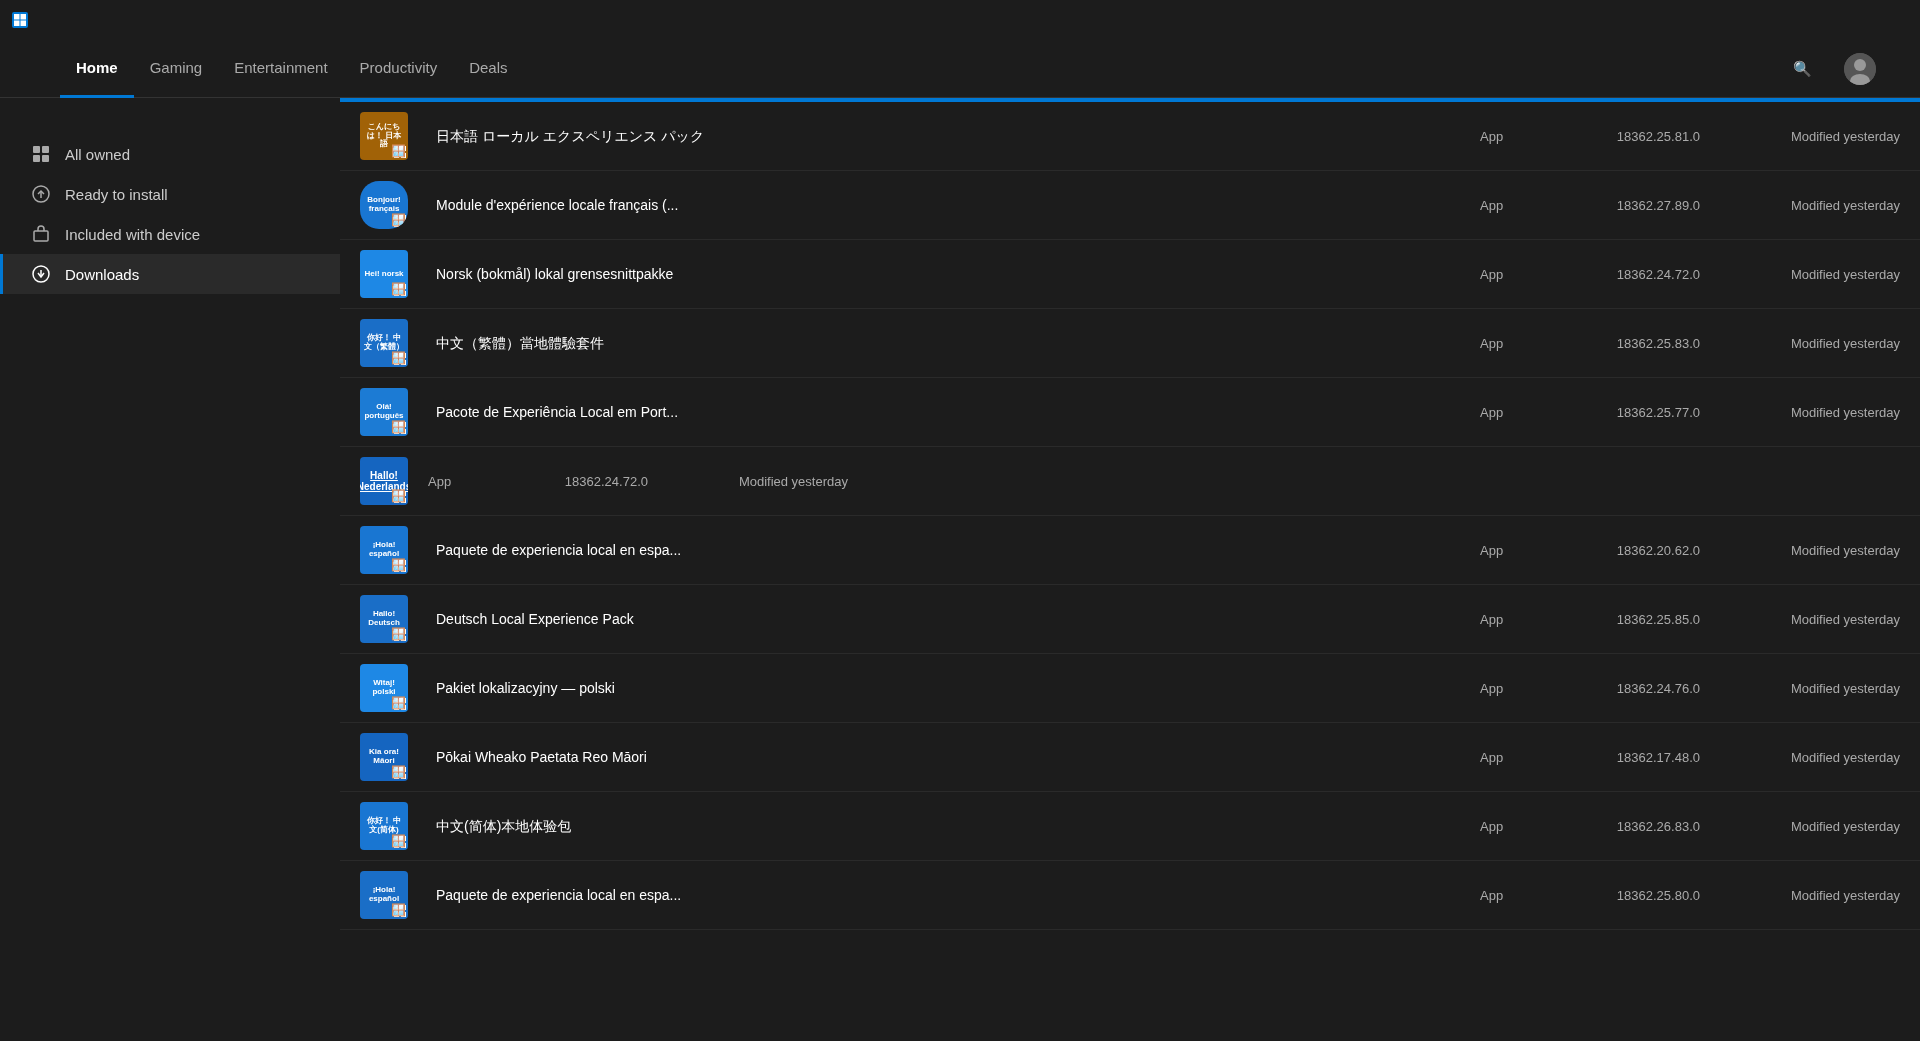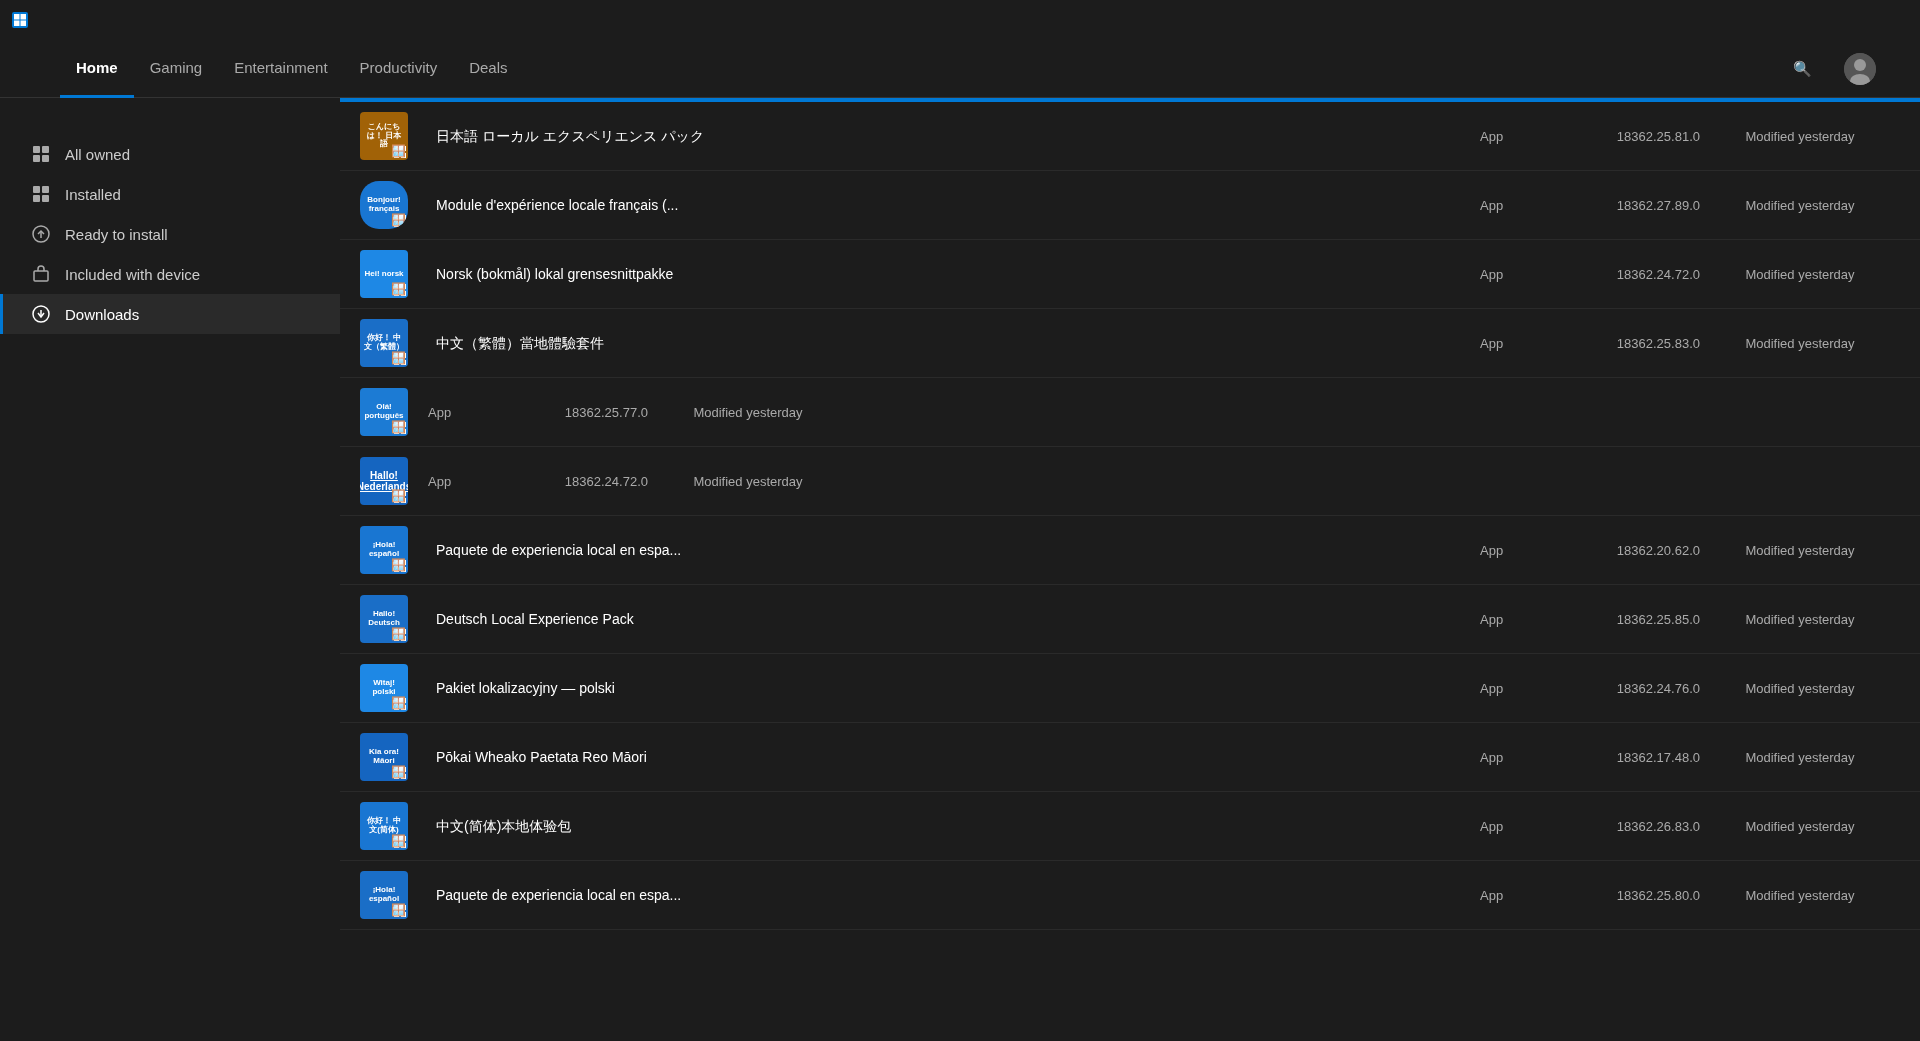--- a/index.html
+++ b/index.html
@@ -252,21 +252,21 @@
     .app-version {
       font-size: 13px;
       color: #aaaaaa;
       min-width: 160px;
       text-align: right;
     }
     .app-date {
       font-size: 13px;
       color: #aaaaaa;
       min-width: 200px;
-      text-align: center;
+      text-align: right;
     }
     .item-mid {
       display: flex;
       align-items: center;
       flex: 1;
     }
 
     
     .content::-webkit-scrollbar { width: 6px; }
     .content::-webkit-scrollbar-track { background: #1c1c1c; }
@@ -333,31 +333,20 @@
               <rect x="11" y="2" width="7" height="7" rx="1" fill="#aaa"></rect>
               <rect x="2" y="11" width="7" height="7" rx="1" fill="#aaa"></rect>
               <rect x="11" y="11" width="7" height="7" rx="1" fill="#aaa"></rect>
             </svg>
           </span>
     <span>All owned</span>
   </div>
         <div class="sidebar-item">
     <span class="sidebar-icon">
             <svg width="20" height="20" viewBox="0 0 20 20" fill="none">
-              <rect x="2" y="2" width="7" height="7" rx="1" fill="#aaa"></rect>
-              <rect x="11" y="2" width="7" height="7" rx="1" fill="#aaa"></rect>
-              <rect x="2" y="11" width="7" height="7" rx="1" fill="#aaa"></rect>
-              <rect x="11" y="11" width="7" height="7" rx="1" fill="#aaa"></rect>
-            </svg>
-          </span>
-    <span>Installed</span>
-  </div>
-        <div class="sidebar-item">
-    <span class="sidebar-icon">
-            <svg width="20" height="20" viewBox="0 0 20 20" fill="none">
               <circle cx="10" cy="10" r="8" stroke="#aaa" stroke-width="1.5"></circle>
               <polyline points="7,10 10,7 13,10" fill="none" stroke="#aaa" stroke-width="1.5"></polyline>
               <line x1="10" y1="7" x2="10" y2="14" stroke="#aaa" stroke-width="1.5"></line>
             </svg>
           </span>
     <span>Ready to install</span>
   </div>
         <div class="sidebar-item">
     <span class="sidebar-icon">
             <svg width="20" height="20" viewBox="0 0 20 20" fill="none">
@@ -468,20 +457,23 @@
       <span style="font-size:8px;text-align:center;line-height:1.1;padding:1px;display:block;">Olá!
 português</span>
       <svg style="position:absolute;bottom:2px;right:2px;width:12px;height:12px;" viewBox="0 0 12 12" fill="none">
         <rect x="0" y="0" width="5" height="5" fill="white"></rect>
         <rect x="7" y="0" width="5" height="5" fill="white"></rect>
         <rect x="0" y="7" width="5" height="5" fill="white"></rect>
         <rect x="7" y="7" width="5" height="5" fill="white"></rect>
       </svg>
     </div>
     <div class="item-mid">
+      <div class="app-info">
+        <span class="app-name">Pacote de Experiência Local em Port...</span>
+      </div>
       <span class="app-type">App</span>
       <span class="app-version">18362.25.77.0</span>
       <span class="app-date">Modified yesterday</span>
     </div>
   </div>
         <div class="list-item">
     <div class="app-icon" style="background:#1565c0;">
       <span style="font-size:10px;text-align:center;line-height:1.1;padding:1px;display:block;text-decoration:underline;">Hallo!
 Nederlands</span>
       <svg style="position:absolute;bottom:2px;right:2px;width:12px;height:12px;" viewBox="0 0 12 12" fill="none">

